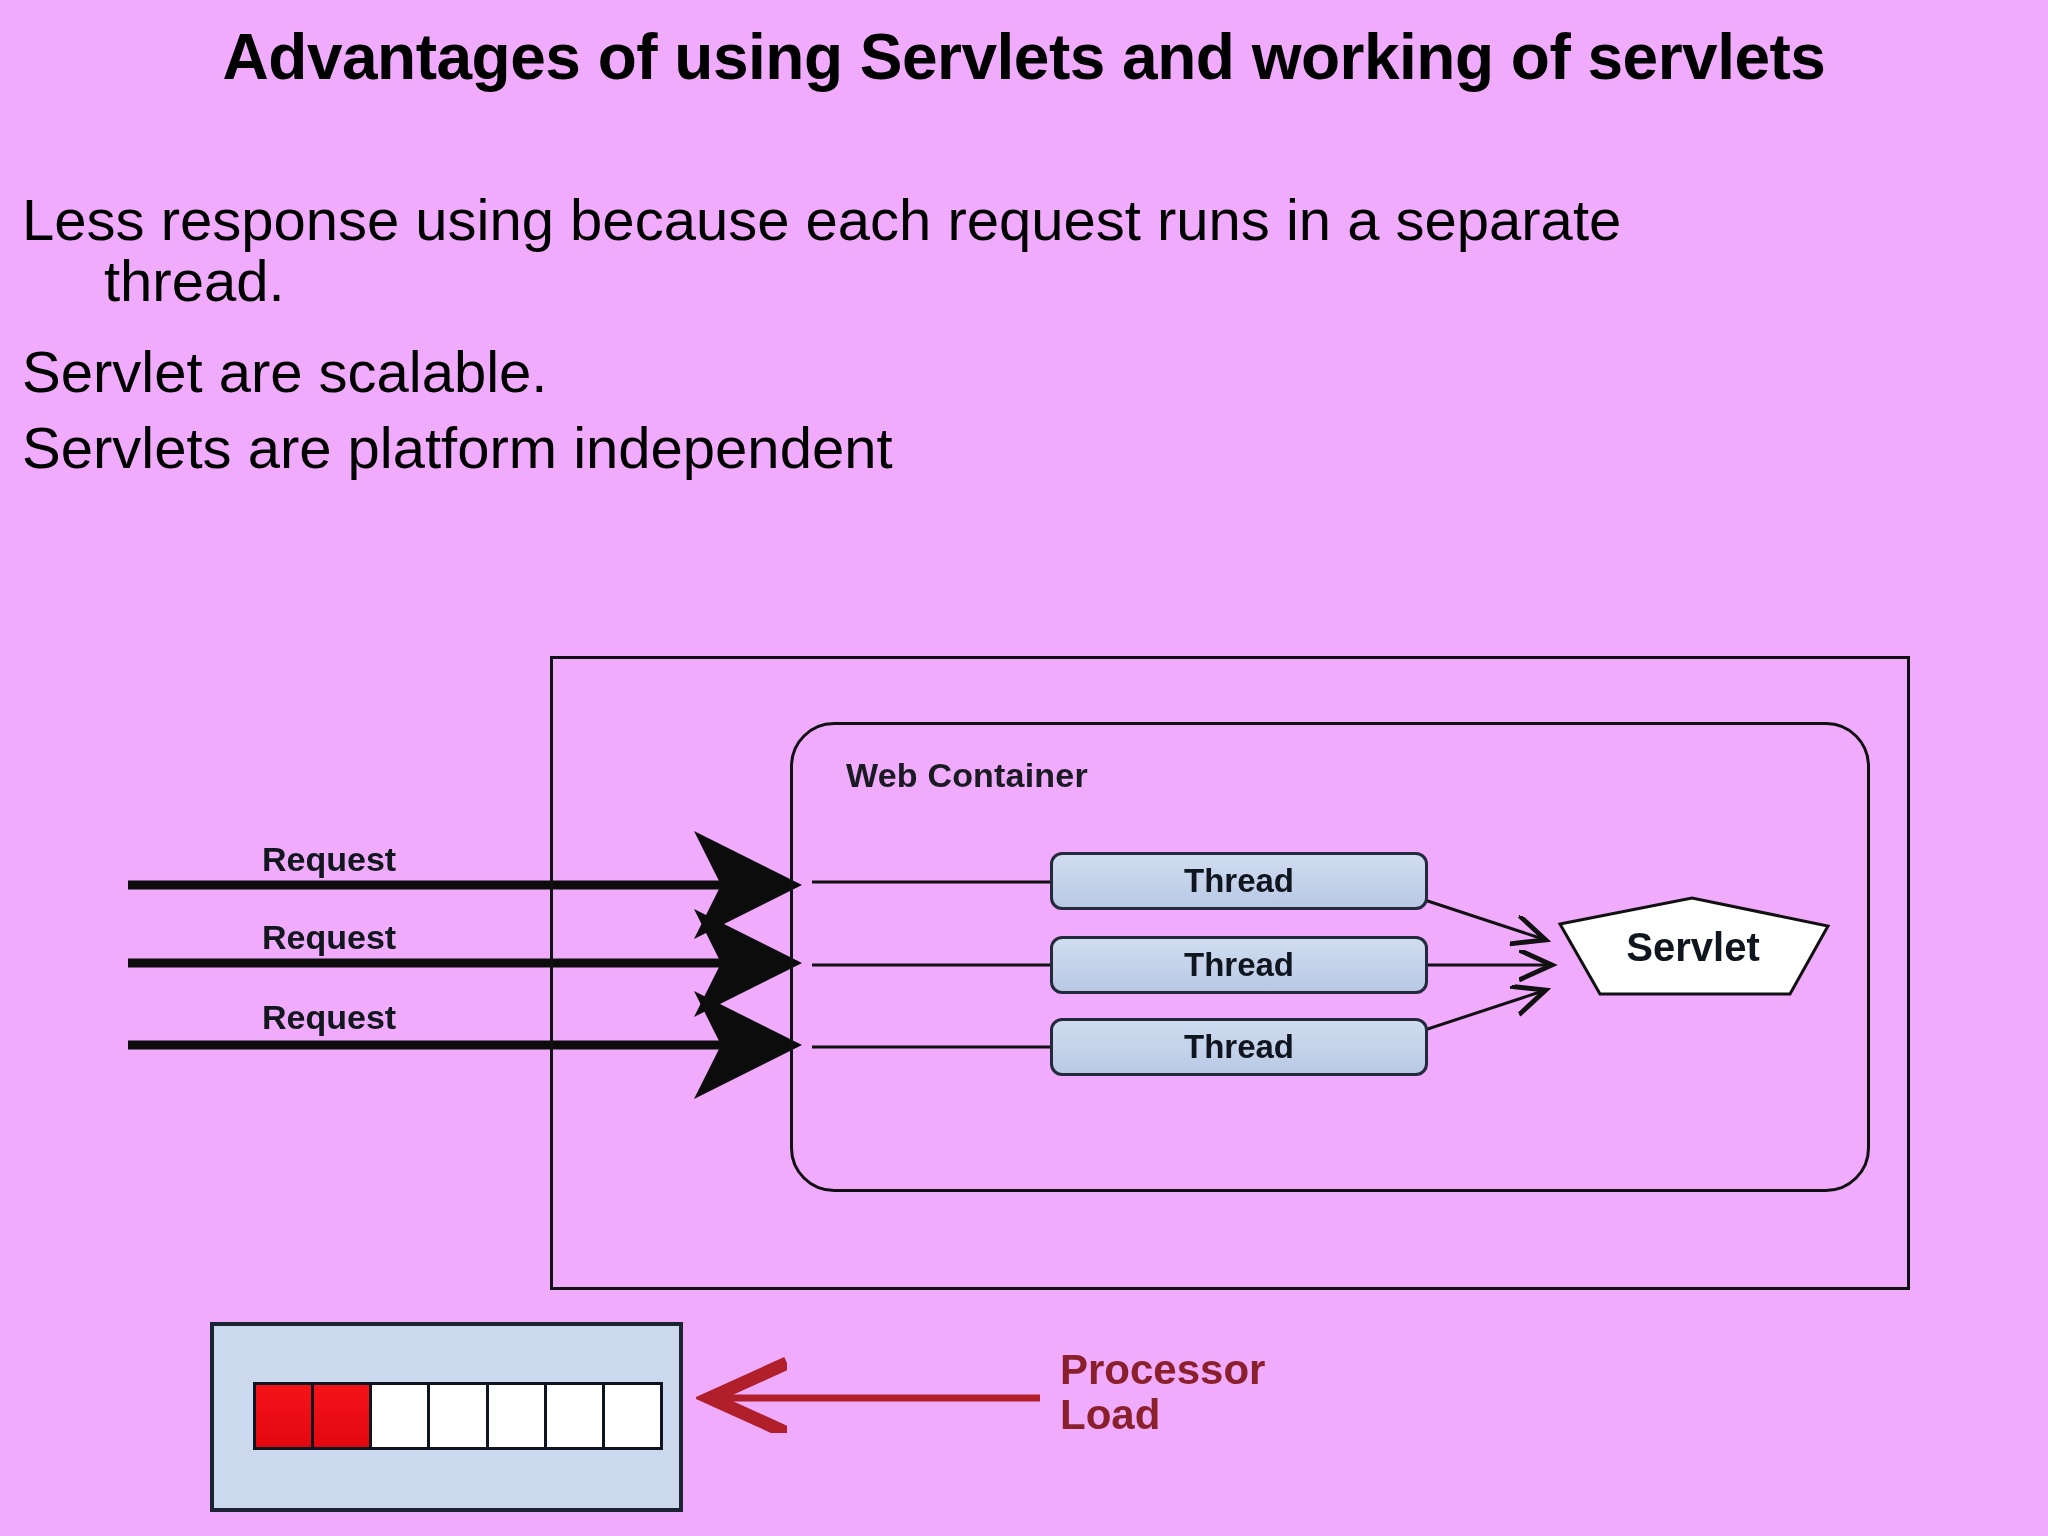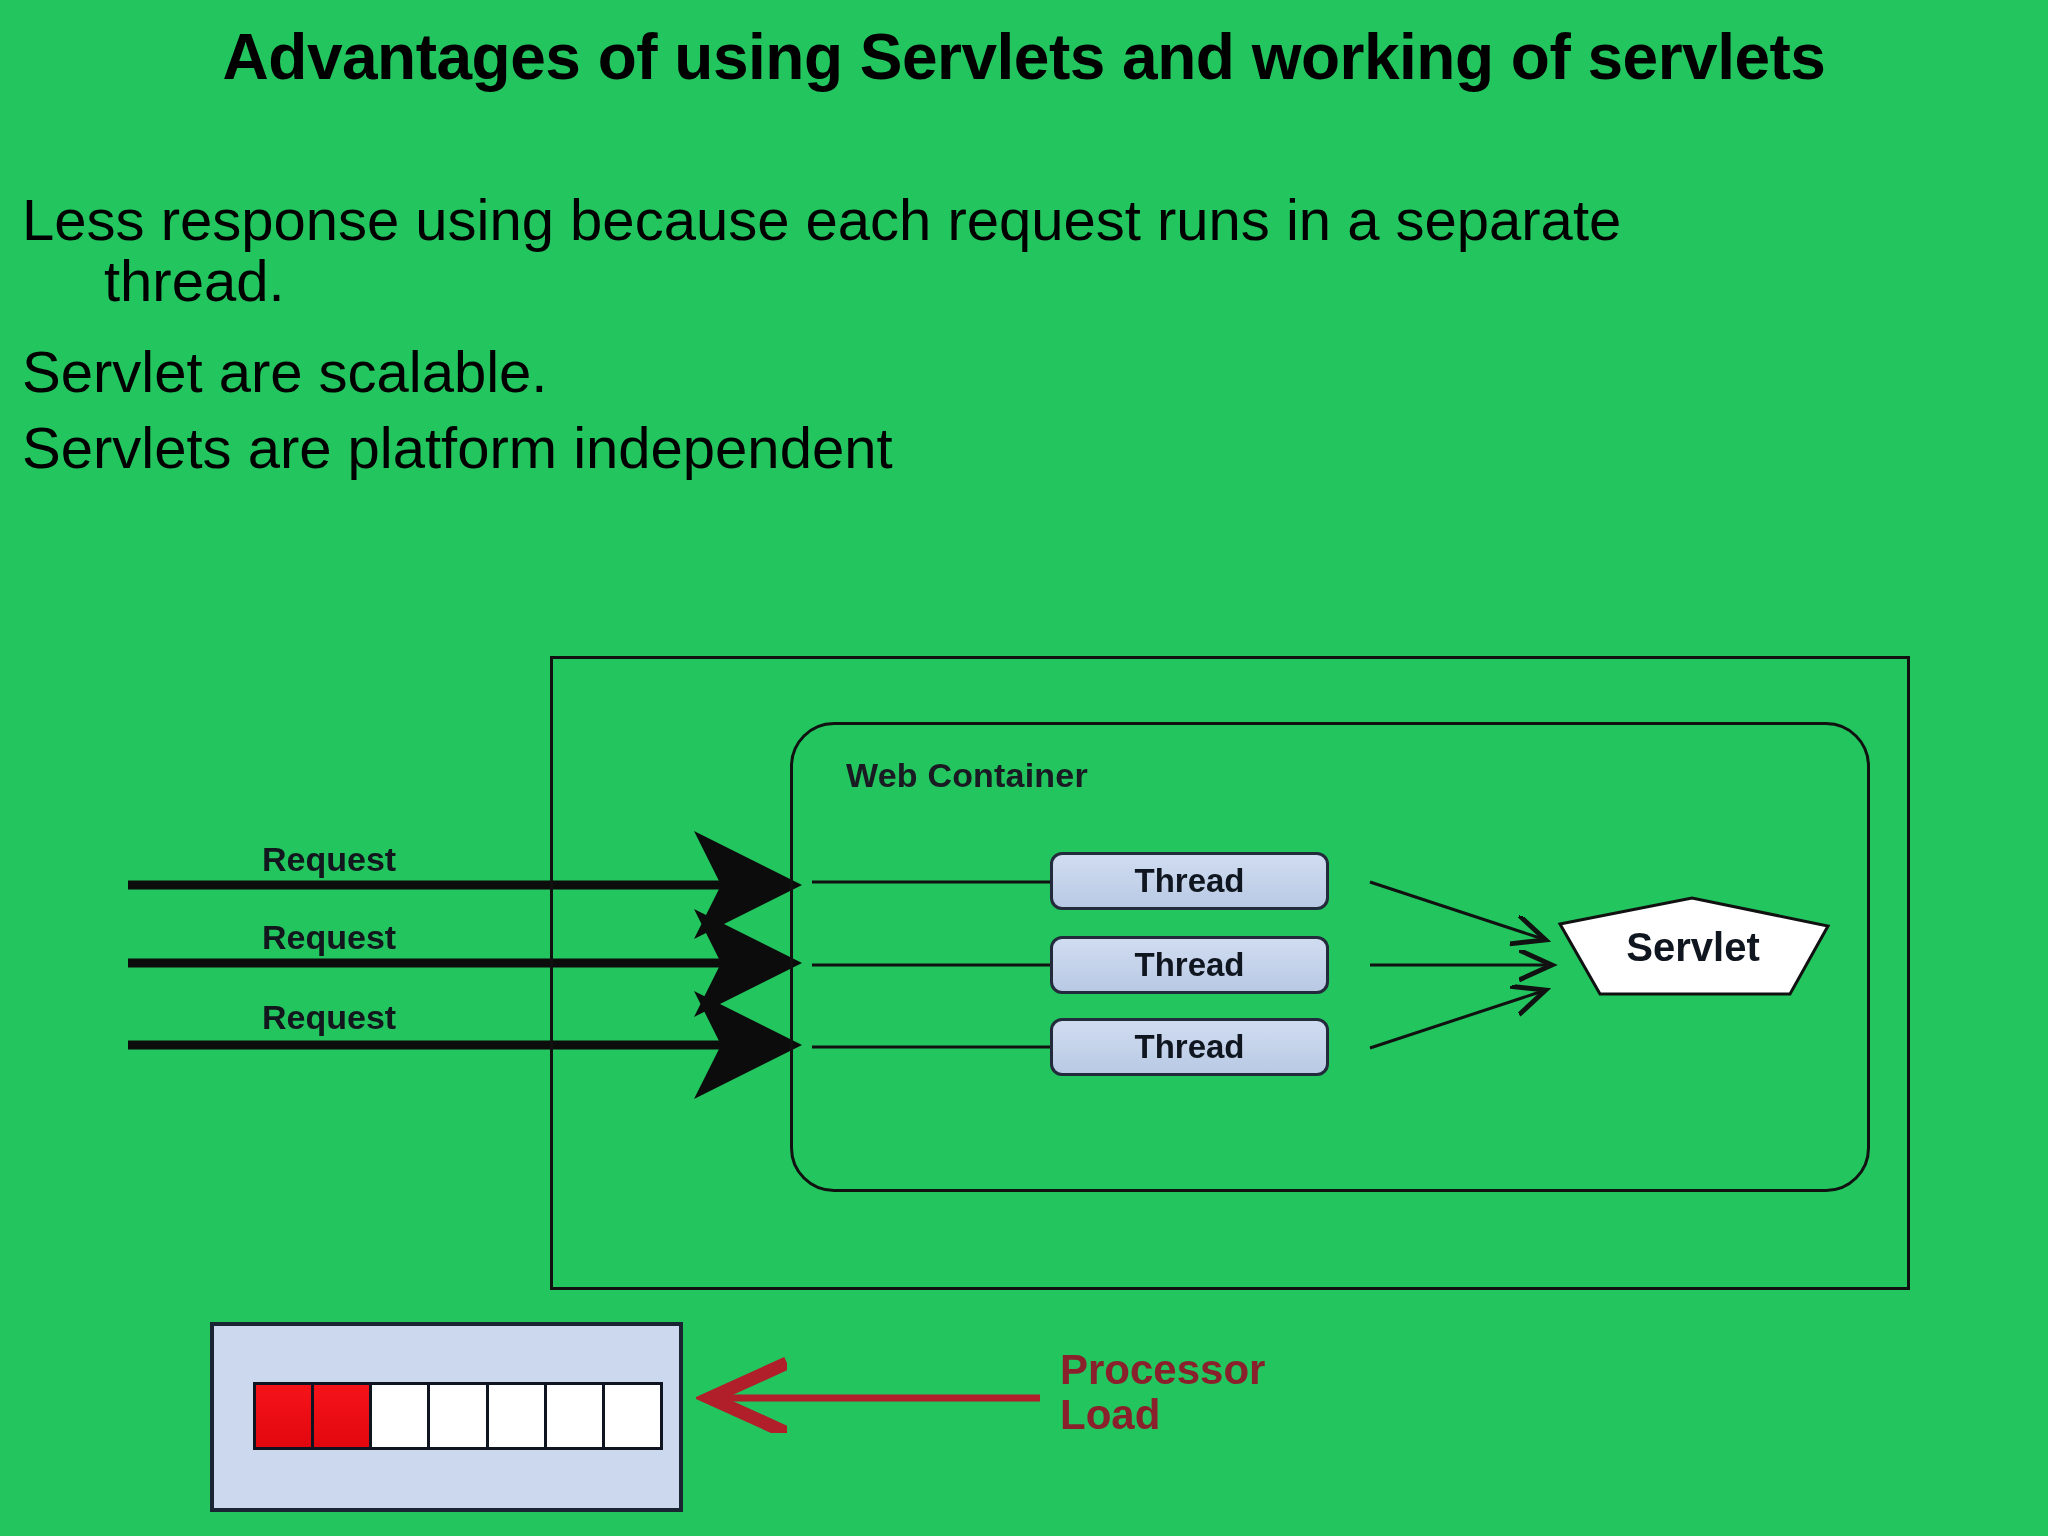--- a/index.html
+++ b/index.html
@@ -9,21 +9,21 @@
     background: #ffffff;
   }
   body {
     font-family: "Liberation Sans", sans-serif;
     color: #000000;
   }
   #slide {
     position: relative;
     width: 2048px;
     height: 1536px;
-    background: #22c55e;
+    background: #f0abfc;
     overflow: hidden;
   }
 
   
   .slide-title {
     position: absolute;
     left: 0;
     top: 20px;
     width: 2048px;
     text-align: center;
@@ -106,21 +106,21 @@
     font-weight: bold;
     color: #1a1a22;
     letter-spacing: 0.2px;
     font-family: "Liberation Sans", sans-serif;
     white-space: nowrap;
   }
 
   
   .thread-box {
     position: absolute;
-    width: 279px;
+    width: 378px;
     height: 58px;
     background: linear-gradient(180deg, #cfdcf0 0%, #c4d2ea 55%, #b9c9e4 100%);
     border: 3px solid #222a3c;
     border-radius: 12px;
     box-sizing: border-box;
     display: flex;
     align-items: center;
     justify-content: center;
   }
   .thread-label {

